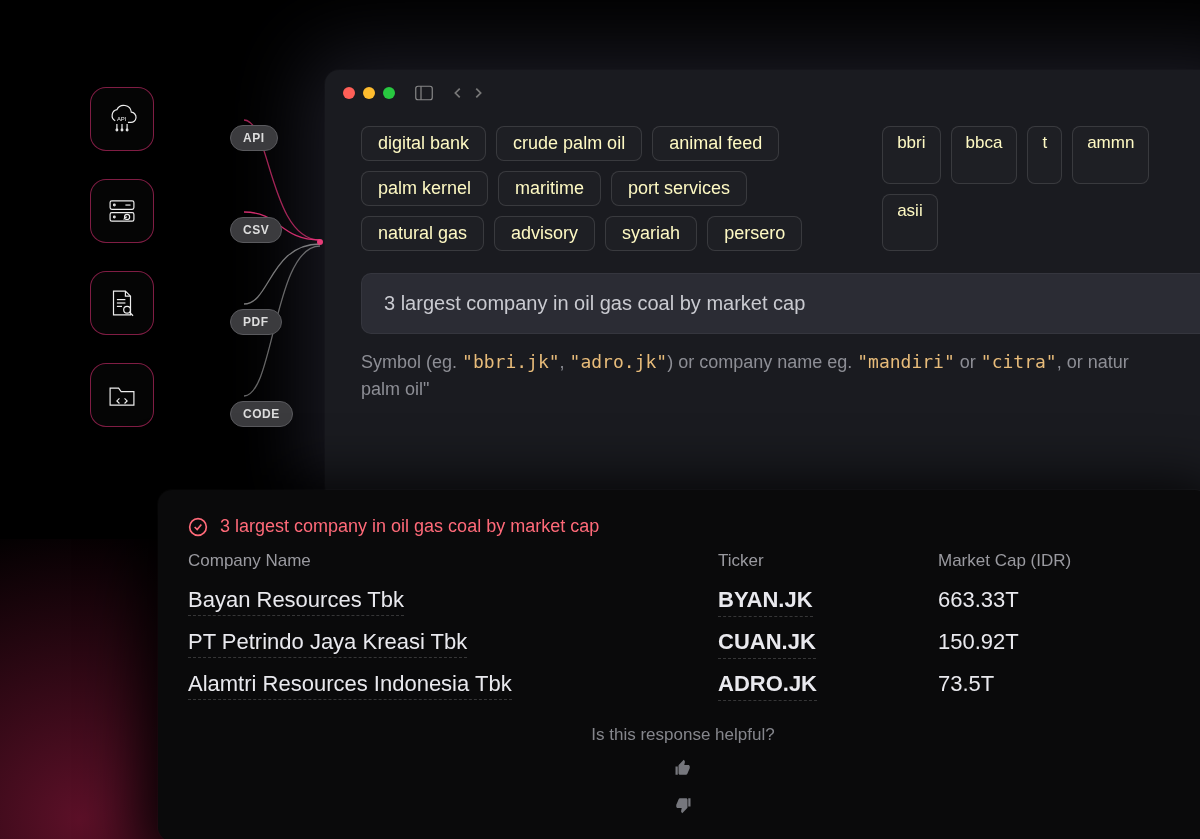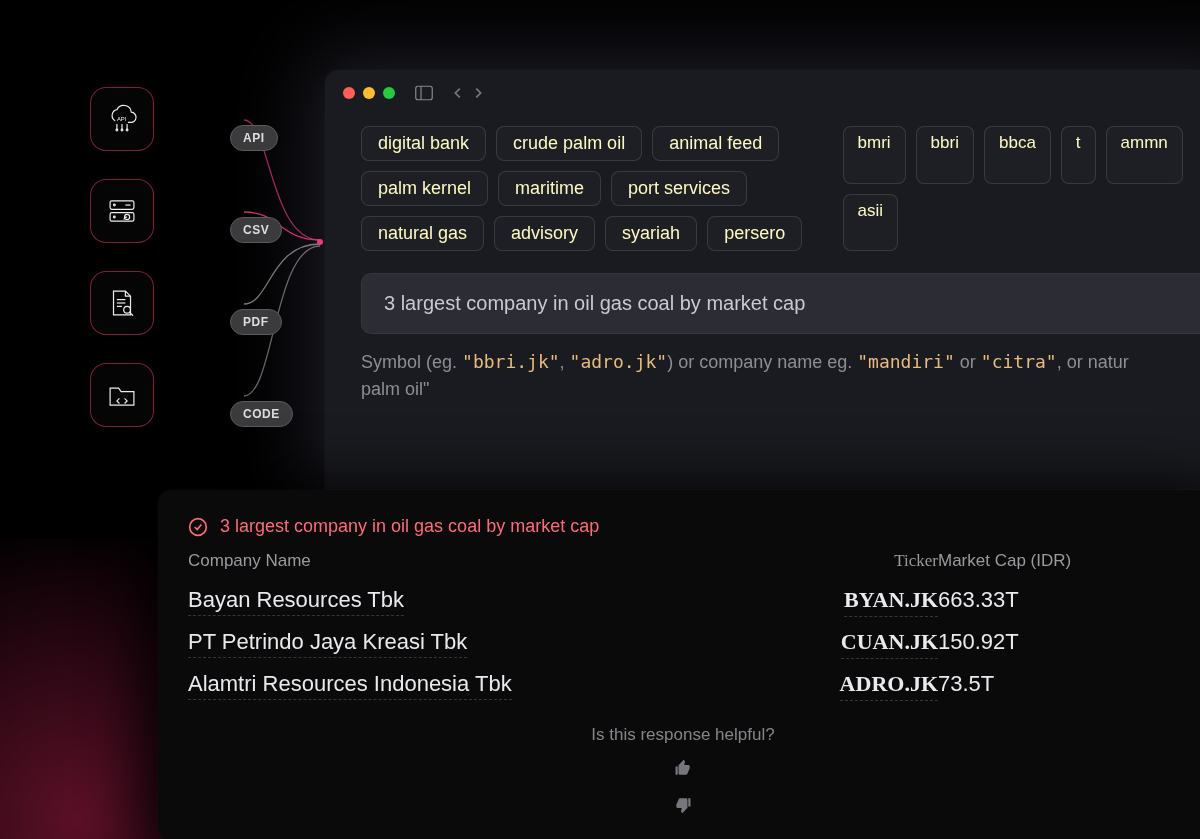--- a/index.html
+++ b/index.html
@@ -150,21 +150,21 @@
     align-items:center;
     gap:12px;
     color:#ff6a79;
     font-size:18px;
     margin-bottom:14px;
   }
   .card-title svg { width:20px; height:20px; stroke:#ff6a79; stroke-width:2; fill:none;}
   .tbl { width:100%; }
   .tbl-head, .tbl-row { display:flex; }
   .c1 { flex: 0 0 530px; }
-  .c2 { flex: 0 0 220px; text-align:right;font-family:Liberation Serif, serif; }
+  .c2 { flex: 0 0 220px; text-align:left; }
   .c3 { flex: 1; }
   .tbl-head { color:#9a9aa0; font-size:17px; margin-bottom:10px;}
   .tbl-row { align-items:baseline; padding: 6px 0; }
   .cell-a { color:#e9e9ee; font-size:22px; border-bottom:1px dashed rgba(255,255,255,0.18); padding-bottom:3px; display:inline;}
   .cell-b { color:#e9e9ee; font-size:22px; font-weight:600; border-bottom:1px dashed rgba(255,255,255,0.18); padding-bottom:3px; display:inline-block;}
   .cell-c { color:#e9e9ee; font-size:22px; font-weight:500;margin-top:25px; }
   .helpful {
     margin-top:18px;
     color:#85868c;
     font-size:17px;
@@ -271,21 +271,20 @@
       <span class="chip">animal feed</span>
       <span class="chip">palm kernel</span>
       <span class="chip">maritime</span>
       <span class="chip">port services</span>
       <span class="chip">natural gas</span>
       <span class="chip">advisory</span>
       <span class="chip">syariah</span>
       <span class="chip">persero</span>
     </div>
     <div class="chips-right">
-      <span class="chip small">bmri</span>
       <span class="chip small">bbri</span>
       <span class="chip small">bbca</span>
       <span class="chip small">t</span>
       <span class="chip small">ammn</span>
       <span class="chip small">asii</span>
     </div>
   </div>
 
   <div class="search">3 largest company in oil gas coal by market cap</div>
 

